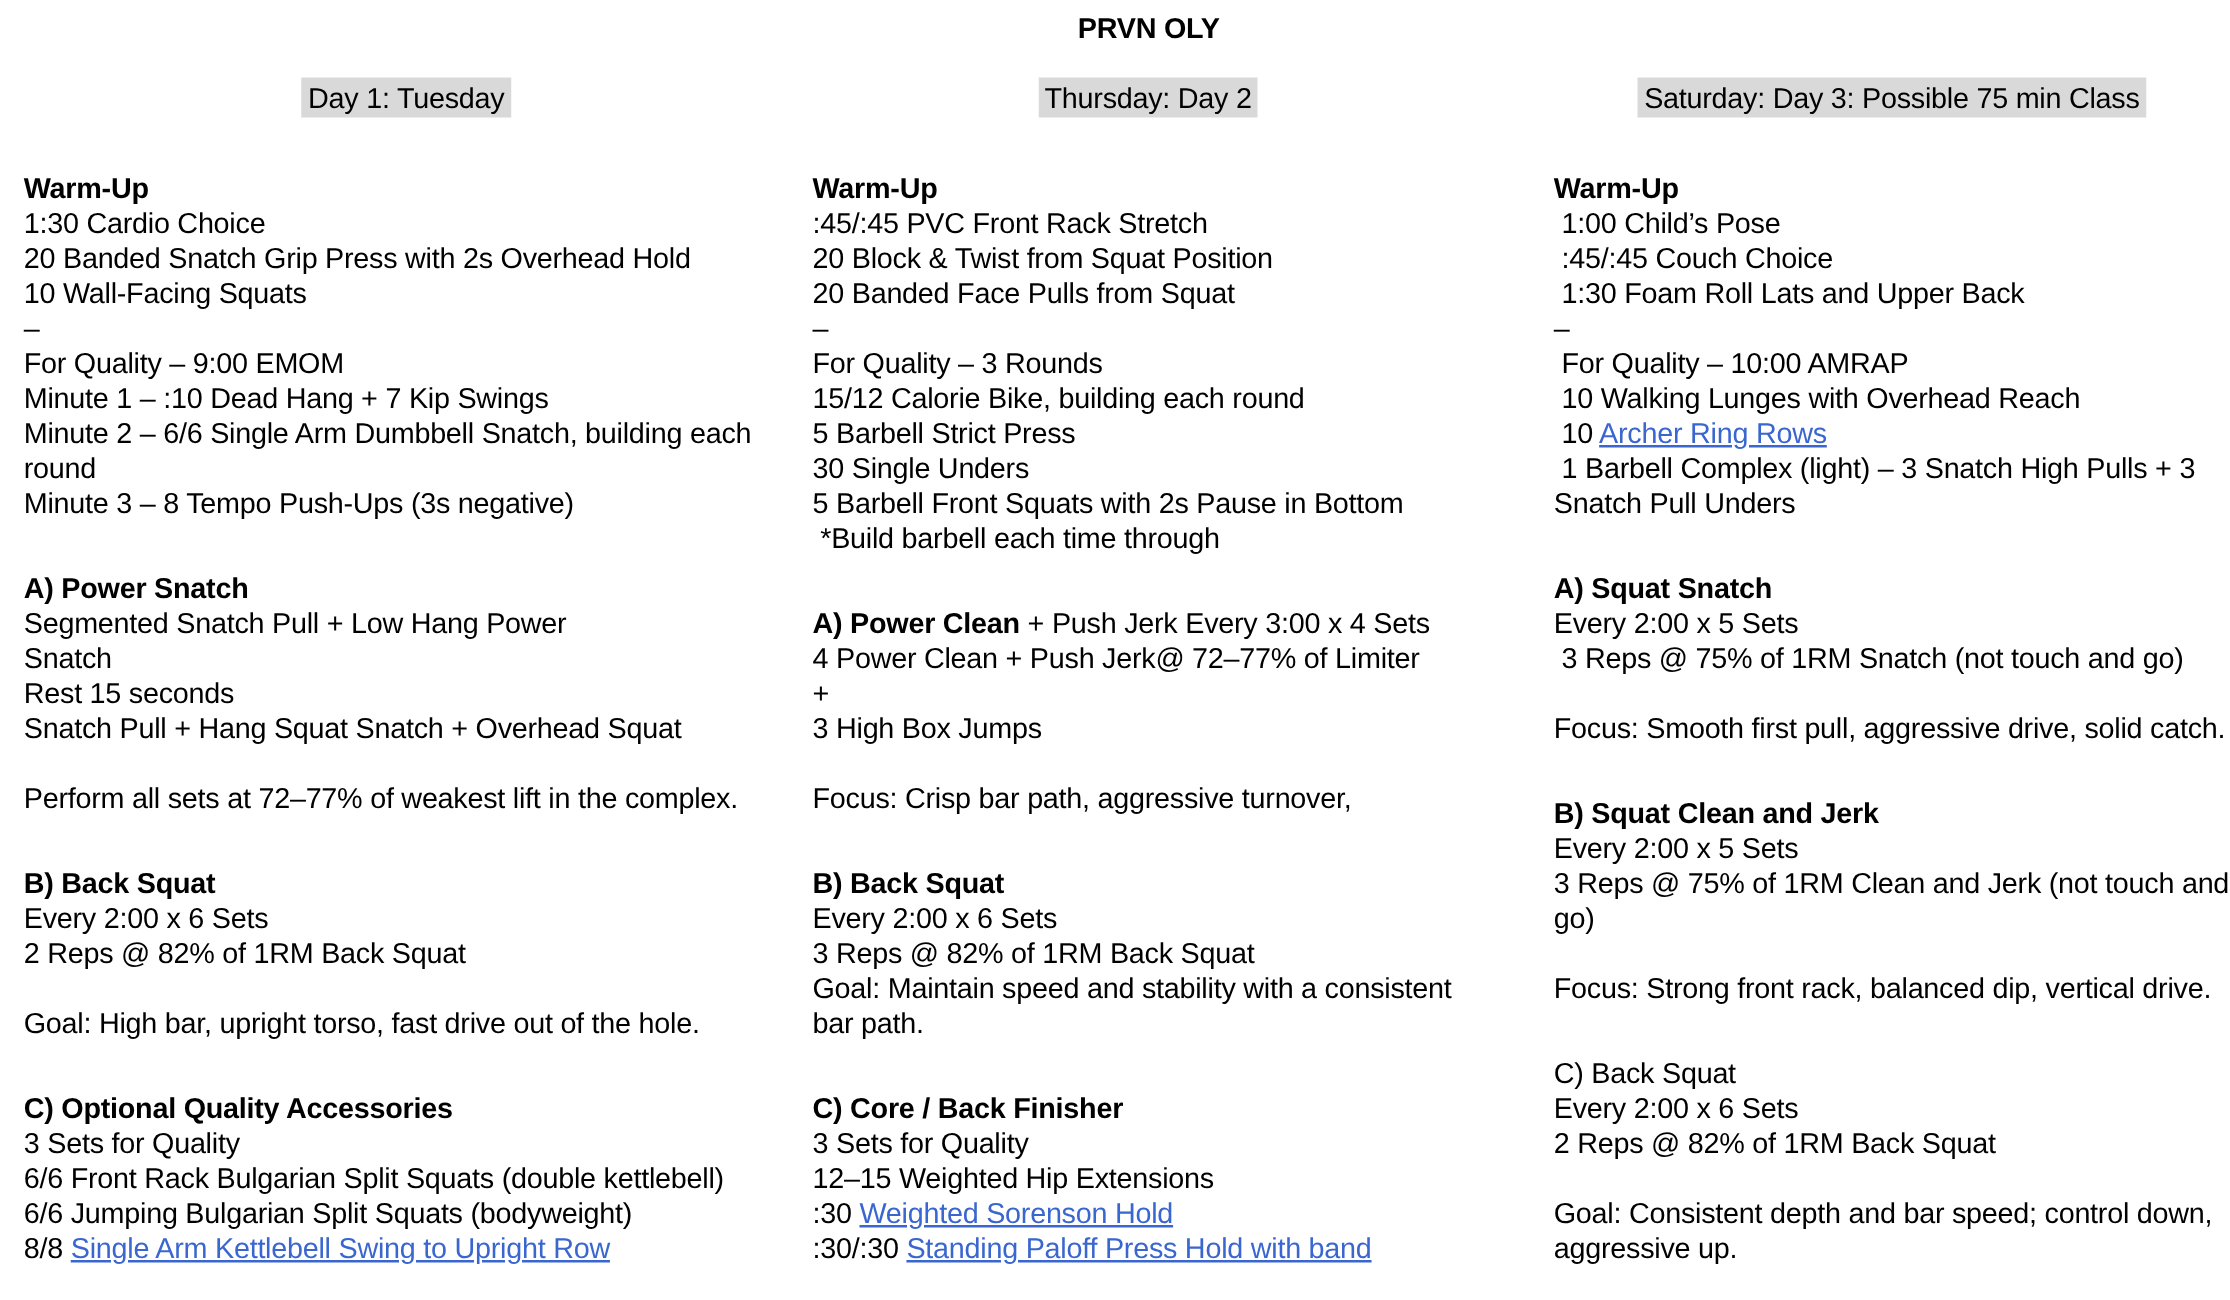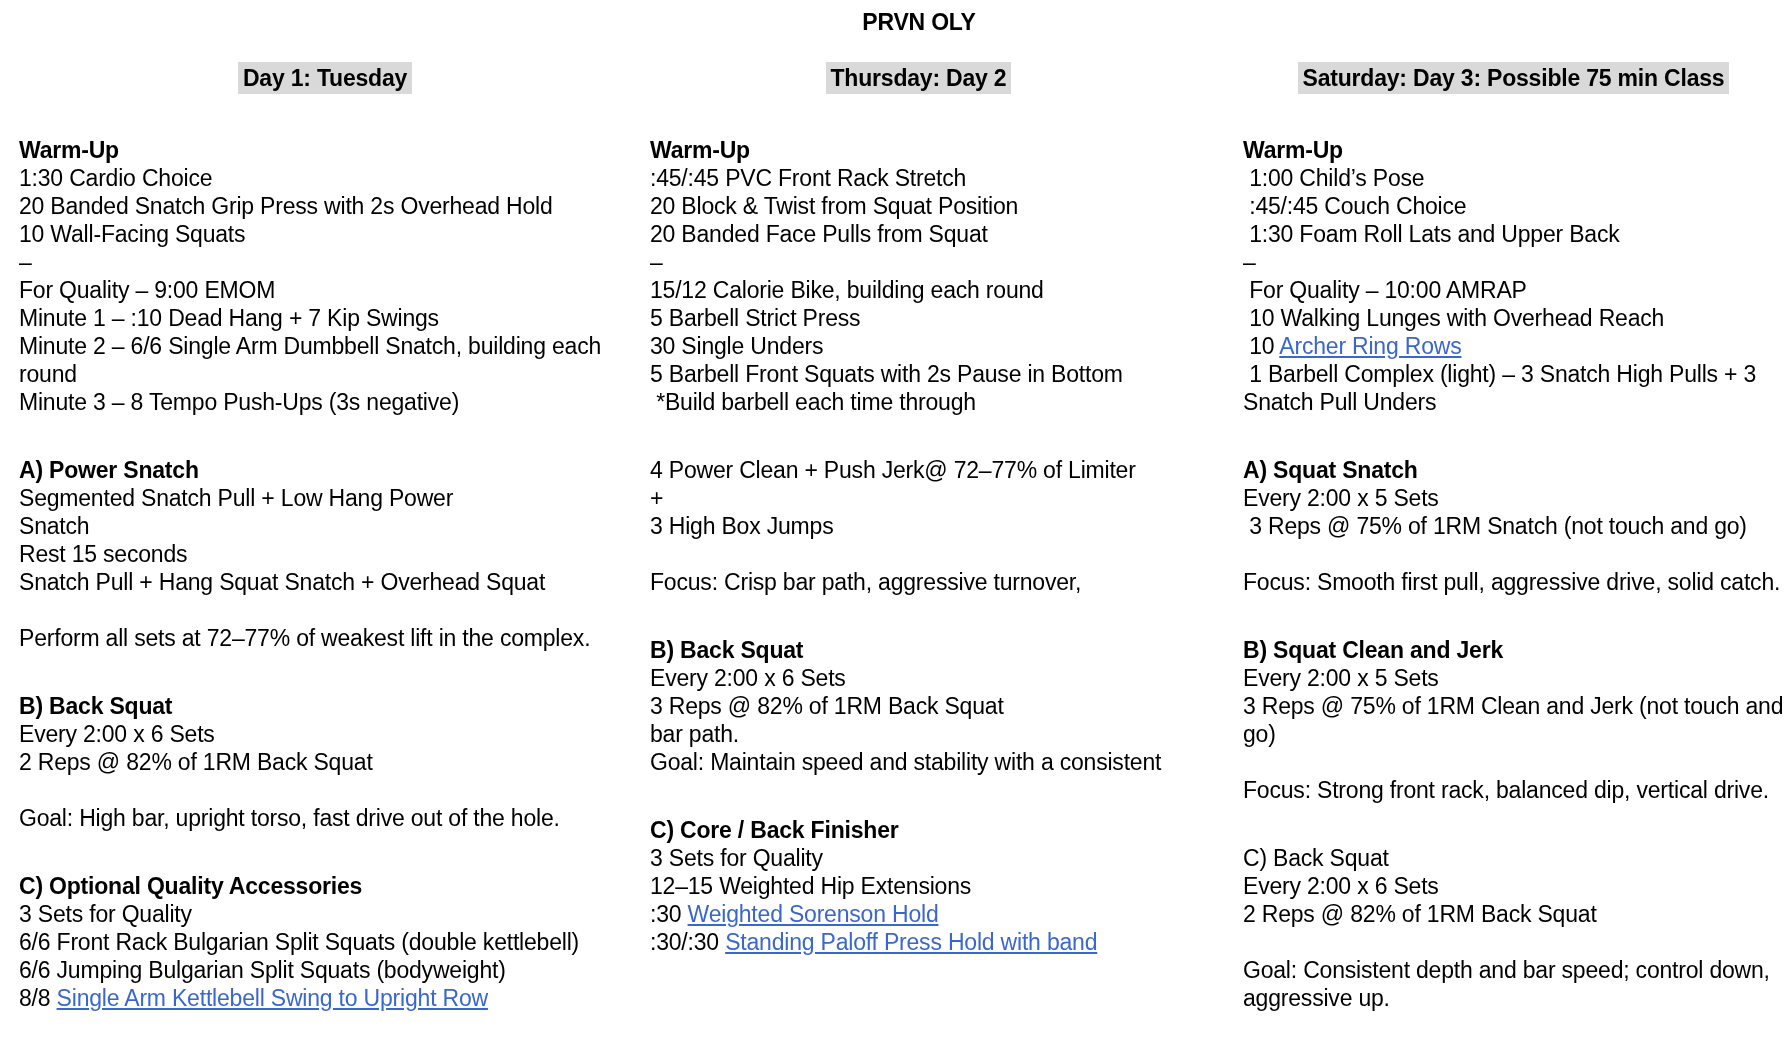--- a/index.html
+++ b/index.html
@@ -18,21 +18,21 @@
     position:absolute; top:8px; left:27px; width:1784px;
     text-align:center; font-weight:bold;
   }
   .column { position:absolute; top:62px; }
   .c0 { left:19px;   width:612px; }
   .c1 { left:650px;  width:537px; }
   .c2 { left:1243px; width:541px; }
   .col-header { text-align:center; height:32px; line-height:32px; }
   .col-header .highlight {
     background:#d9d9d9;
-    font-weight:bold;
+    font-weight:normal;
     padding:3px 5px;
   }
   .col-body { margin-top:42px; }
   .line { white-space:pre; min-height:28px; }
   .bold { font-weight:bold; }
   .blank.sm { height:28px; }
   .blank.lg { height:40px; }
   a.link {
     color:#3a67cf;
     text-decoration:underline;
@@ -81,37 +81,39 @@
       </div>
     </div>
     <div class="column c1">
       <div class="col-header"><span class="highlight">Thursday: Day 2</span></div>
       <div class="col-body">
         <div class="line bold">Warm-Up</div>
         <div class="line">:45/:45 PVC Front Rack Stretch</div>
         <div class="line">20 Block &amp; Twist from Squat Position</div>
         <div class="line">20 Banded Face Pulls from Squat</div>
         <div class="line">–</div>
+        <div class="line">For Quality – 3 Rounds</div>
         <div class="line">15/12 Calorie Bike, building each round</div>
         <div class="line">5 Barbell Strict Press</div>
         <div class="line">30 Single Unders</div>
         <div class="line">5 Barbell Front Squats with 2s Pause in Bottom</div>
         <div class="line"> *Build barbell each time through</div>
         <div class="blank lg"></div>
+        <div class="line"><span class="bold">A) Power Clean</span><span> + Push Jerk Every 3:00 x 4 Sets</span></div>
         <div class="line">4 Power Clean + Push Jerk@ 72–77% of Limiter</div>
         <div class="line">+</div>
         <div class="line">3 High Box Jumps</div>
         <div class="blank sm"></div>
         <div class="line">Focus: Crisp bar path, aggressive turnover,</div>
         <div class="blank lg"></div>
         <div class="line bold">B) Back Squat</div>
         <div class="line">Every 2:00 x 6 Sets</div>
         <div class="line">3 Reps @ 82% of 1RM Back Squat</div>
+        <div class="line">Goal: Maintain speed and stability with a consistent</div>
         <div class="line">bar path.</div>
-        <div class="line">Goal: Maintain speed and stability with a consistent</div>
         <div class="blank lg"></div>
         <div class="line bold">C) Core / Back Finisher</div>
         <div class="line">3 Sets for Quality</div>
         <div class="line">12–15 Weighted Hip Extensions</div>
         <div class="line"><span>:30 </span><a class="link">Weighted Sorenson Hold</a></div>
         <div class="line"><span>:30/:30 </span><a class="link">Standing Paloff Press Hold with band</a></div>
       </div>
     </div>
     <div class="column c2">
       <div class="col-header"><span class="highlight">Saturday: Day 3: Possible 75 min Class</span></div>

